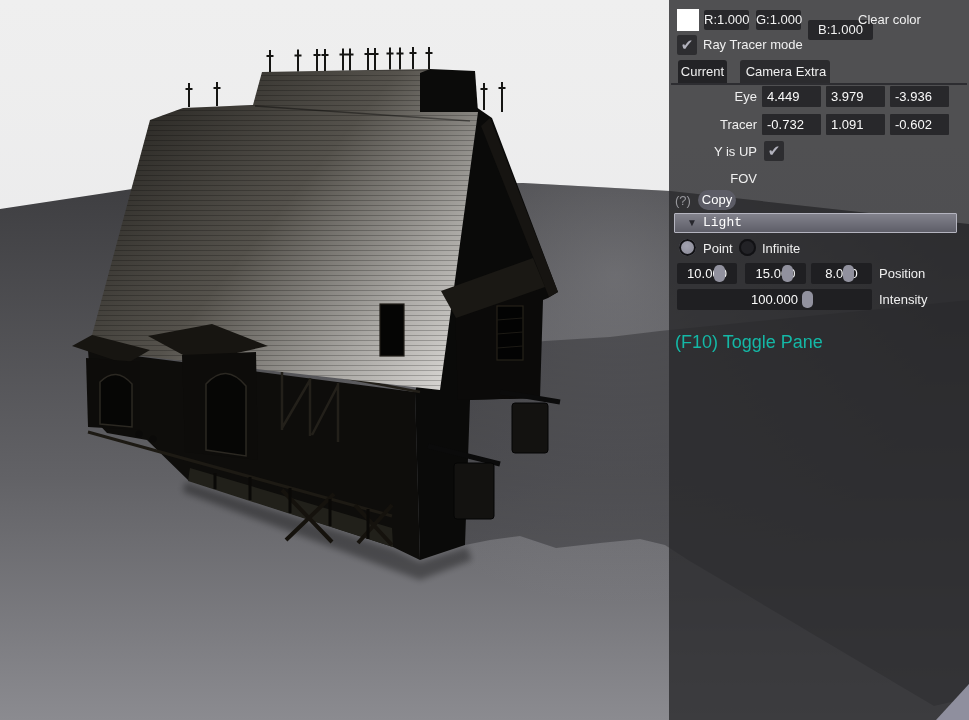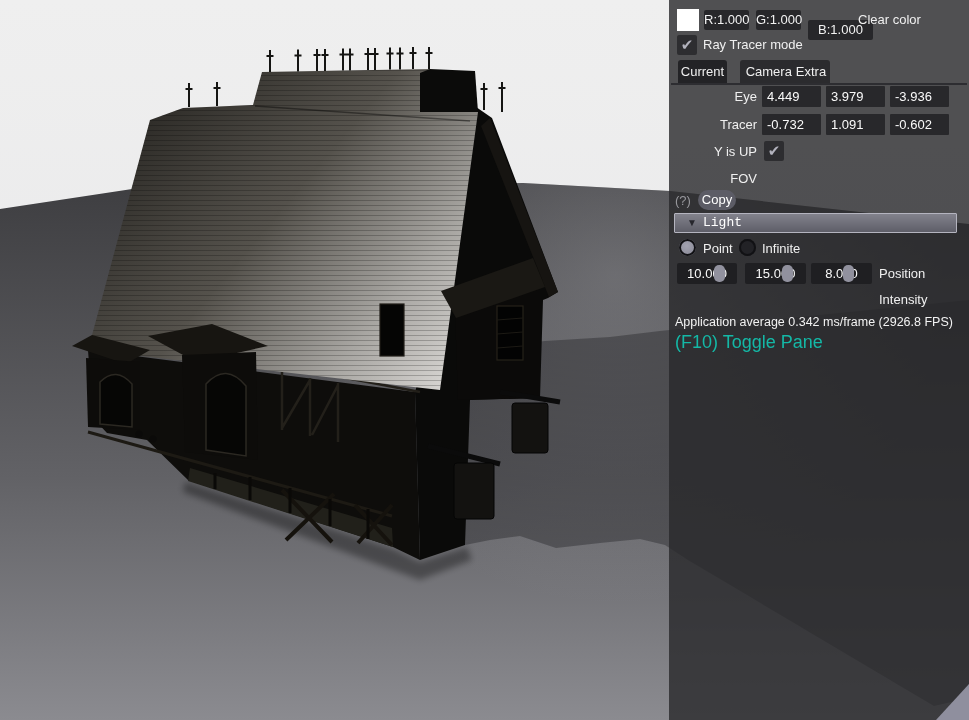--- a/index.html
+++ b/index.html
@@ -211,21 +211,24 @@
   <div class="abs slider" style="left:76px;top:263px;width:61px;">
     <div class="val">15.000</div>
     <div class="handle" style="left: calc(70% - 6px);"></div>
   </div>
   <div class="abs slider" style="left:142px;top:263px;width:61px;">
     <div class="val">8.000</div>
     <div class="handle" style="left: calc(62% - 6px);"></div>
   </div>
   <div class="abs sliderlabel" style="left:210px;top:263px;">Position</div>
 
+  <div class="abs slider" style="left:8px;top:289px;width:195px;">
+    <div class="val">100.000</div>
+    <div class="handle" style="left: calc(67% - 6px);"></div>
+  </div>
   <div class="abs sliderlabel" style="left:210px;top:289px;">Intensity</div>
 
-  <div class="abs status" style="left:6px;top:315px;">Application average 0.342 ms/frame (2926.8 FPS)</div>
   <div class="abs hint" style="left:6px;top:332px;">(F10) Toggle Pane</div>
 </div>
 
 <div id="resize-grip"></div>
 
 </div>
 
 </body></html>

